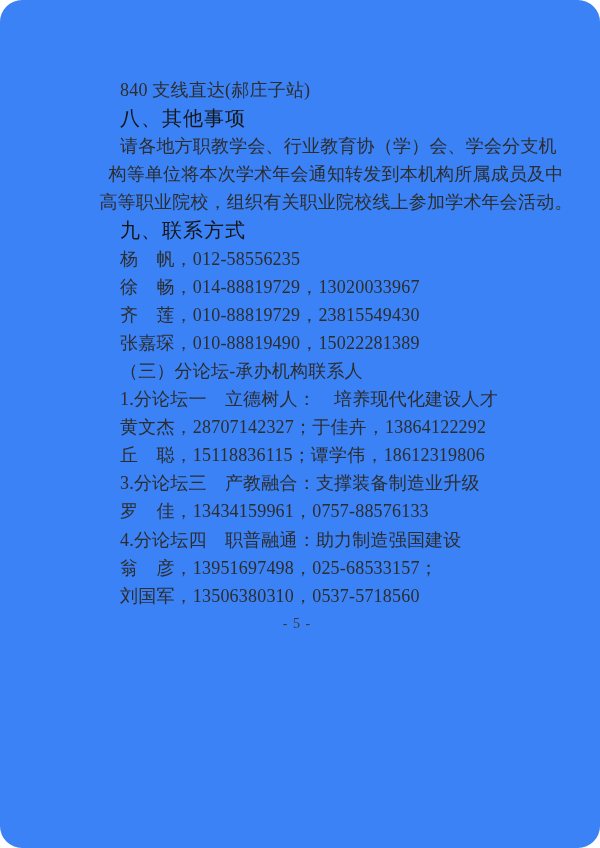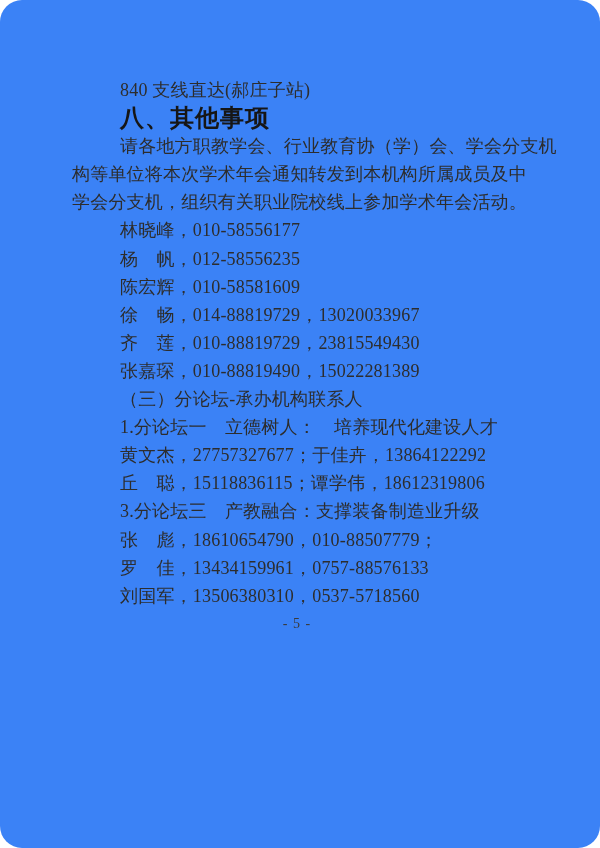--- a/index.html
+++ b/index.html
@@ -28,26 +28,27 @@
     line-height: 28.1px;
     font-size: 18px;
     white-space: pre;
     letter-spacing: 0.2px;
   }
   .indent {
     padding-left: 120px;
   }
   .hang {
     padding-left: 72px;
+    text-align: center;
   }
   .hei {
     font-family: "Liberation Sans", "DejaVu Sans", sans-serif;
-    font-weight: 700;
+    font-weight: 400;
     color: #161616;
-    font-size: 24px;
+    font-size: 20px;
     letter-spacing: 1px;
   }
   .pagenum {
     height: 28.1px;
     line-height: 28.1px;
     font-size: 14px;
     text-align: center;
     width: 594px;
     color: #3a3a3a;
     letter-spacing: 1px;
@@ -58,40 +59,40 @@
 
 <div class="page">
   <div class="doc">
 
     <div class="line indent">840 支线直达(郝庄子站)</div>
 
     <div class="line indent hei">八、其他事项</div>
 
     <div class="line indent">请各地方职教学会、行业教育协（学）会、学会分支机</div>
     <div class="line hang">构等单位将本次学术年会通知转发到本机构所属成员及中</div>
-    <div class="line hang">学会分支机，组织有关职业院校线上参加学术年会活动。</div>
+    <div class="line hang">高等职业院校，组织有关职业院校线上参加学术年会活动。</div>
 
+    <div class="line indent hei">九、联系方式</div>
 
-    <div class="line indent">林晓峰，010-58556177</div>
     <div class="line indent">杨　帆，012-58556235</div>
-    <div class="line indent">陈宏辉，010-58581609</div>
 
     <div class="line indent">徐　畅，014-88819729，13020033967</div>
     <div class="line indent">齐　莲，010-88819729，23815549430</div>
     <div class="line indent">张嘉琛，010-88819490，15022281389</div>
 
     <div class="line indent">（三）分论坛-承办机构联系人</div>
 
     <div class="line indent">1.分论坛一　立德树人：　培养现代化建设人才</div>
-    <div class="line indent">黄文杰，27757327677；于佳卉，13864122292</div>
+    <div class="line indent">黄文杰，28707142327；于佳卉，13864122292</div>
 
     <div class="line indent">丘　聪，15118836115；谭学伟，18612319806</div>
 
     <div class="line indent">3.分论坛三　产教融合：支撑装备制造业升级</div>
-    <div class="line indent">张　彪，18610654790，010-88507779；</div>
     <div class="line indent">罗　佳，13434159961，0757-88576133</div>
 
+    <div class="line indent">4.分论坛四　职普融通：助力制造强国建设</div>
+    <div class="line indent">翁　彦，13951697498，025-68533157；</div>
     <div class="line indent">刘国军，13506380310，0537-5718560</div>
 
     <div class="pagenum">- 5 -</div>
 
   </div>
 </div>
 
 </body></html>

